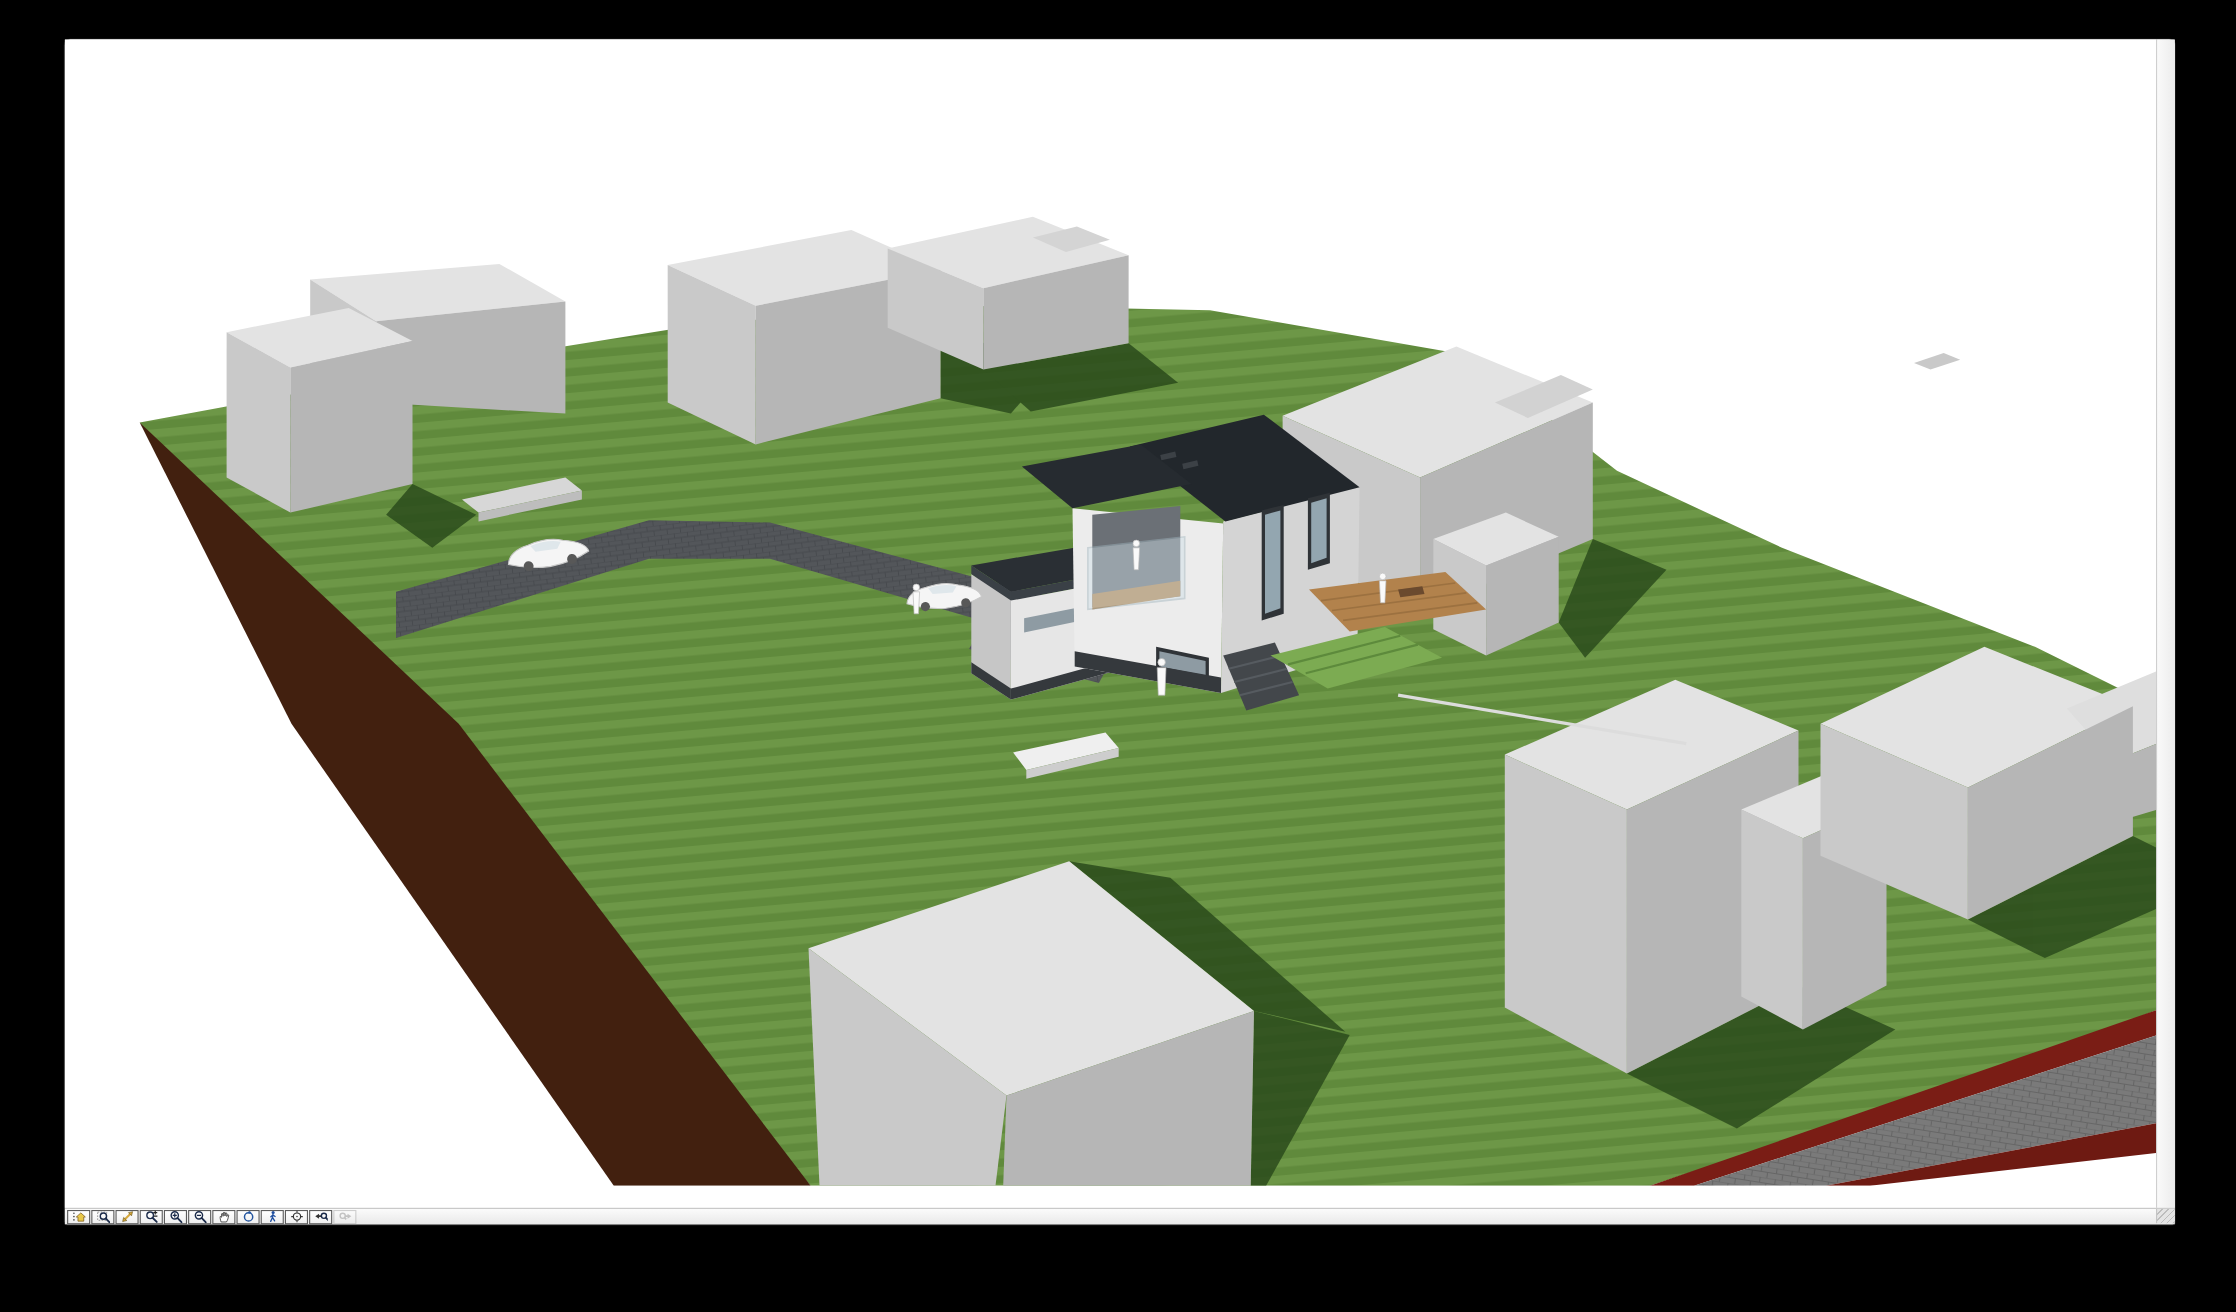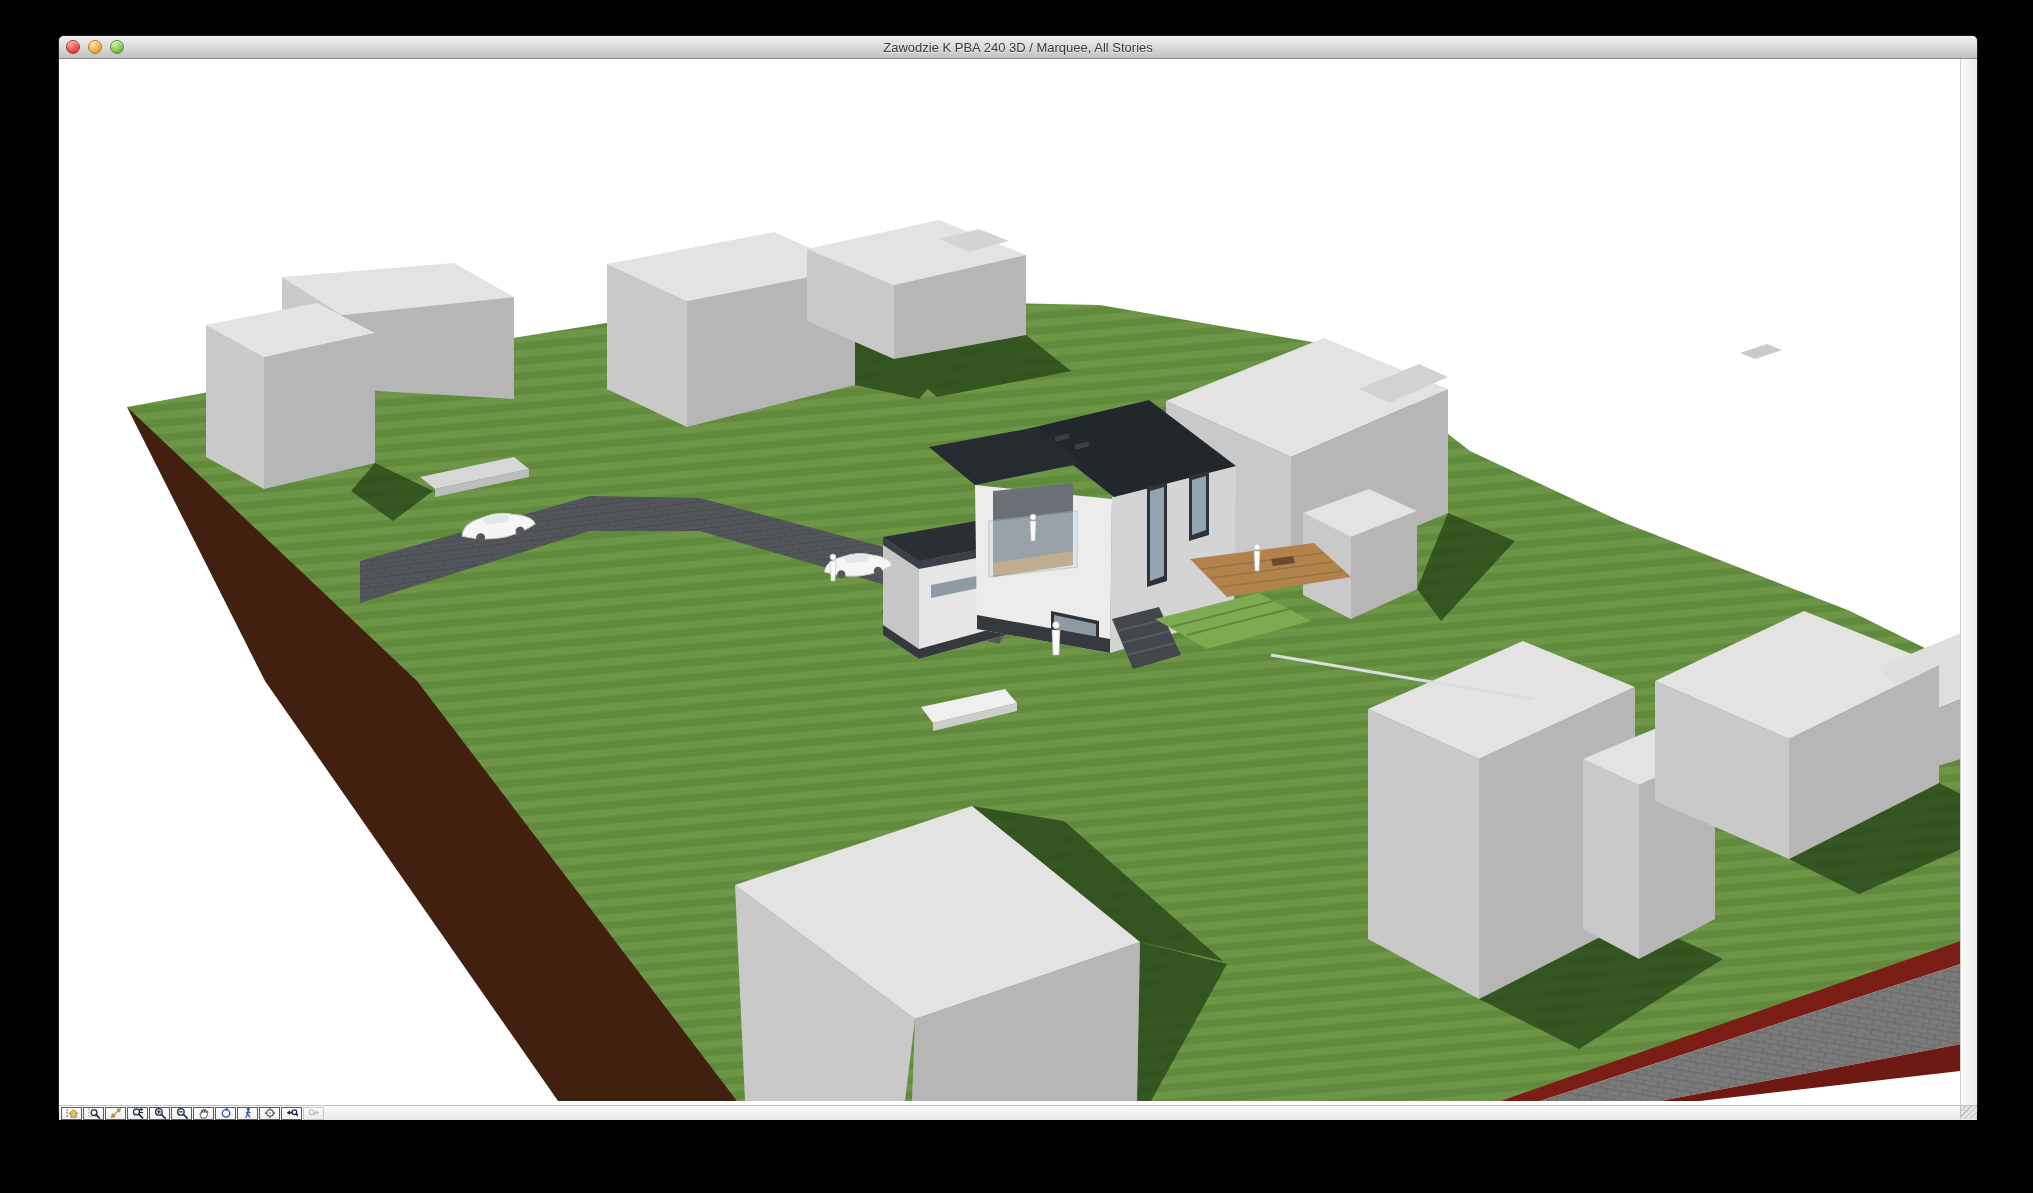--- a/index.html
+++ b/index.html
@@ -31,28 +31,20 @@
   .grip{position:absolute;right:0;top:0;width:16px;height:13px;background:#e4e4e4;border-left:1px solid #c4c4c4;}
   .grip:before{content:"";position:absolute;inset:0;
      background:repeating-linear-gradient(135deg,transparent 0 3px,#bdbdbd 3px 4px);}
 </style>
 </head>
 <body>
 
 <div class="frame"></div>
 
 <div class="window">
-  <div class="titlebar">
-    <div class="lights">
-      <span class="light red"></span>
-      <span class="light yellow"></span>
-      <span class="light green"></span>
-    </div>
-    <span class="title">Zawodzie K PBA 240 3D / Marquee, All Stories</span>
-  </div>
 
   <div class="content">
     <div class="viewport">
       <svg width="1902" height="1042" viewBox="0 0 1902 1042" xmlns="http://www.w3.org/2000/svg">
         <defs>
           <pattern id="mow" patternUnits="userSpaceOnUse" width="46" height="15" patternTransform="rotate(-5)">
             <rect width="46" height="15" fill="#6d9747"></rect>
             <rect y="7.5" width="46" height="7.5" fill="#608a3c"></rect>
           </pattern>
           <pattern id="sett" patternUnits="userSpaceOnUse" width="14" height="10" patternTransform="rotate(9)">

